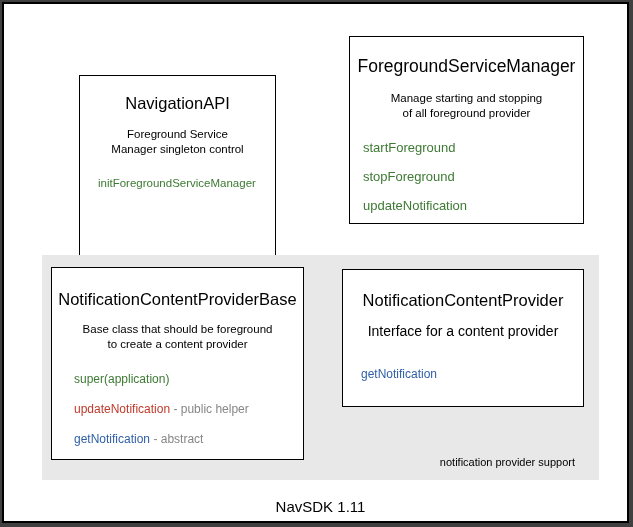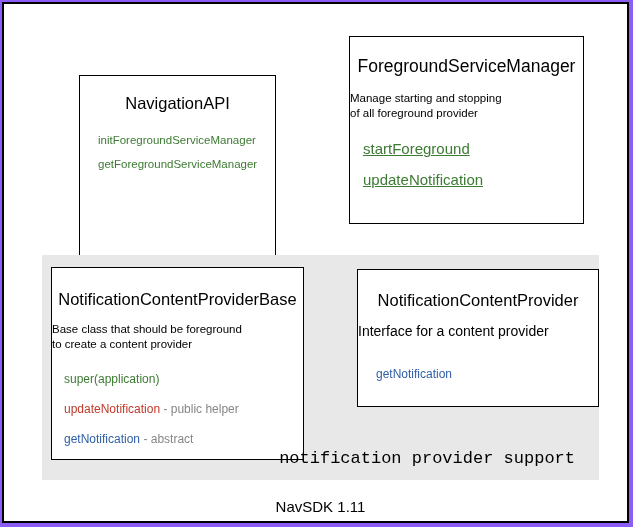--- a/index.html
+++ b/index.html
@@ -7,21 +7,21 @@
     padding: 0;
     background: #ffffff;
   }
   body {
     font-family: "Liberation Sans", sans-serif;
   }
   #canvas {
     position: relative;
     width: 633px;
     height: 527px;
-    background: #8b5cf6;
+    background: #404040;
     overflow: hidden;
   }
   .outer-frame {
     position: absolute;
     left: 2px;
     top: 2px;
     width: 627px;
     height: 521px;
     border: 2px solid #000000;
     box-sizing: border-box;
@@ -32,24 +32,23 @@
     left: 38px;
     top: 251px;
     width: 557px;
     height: 225px;
     background: #e8e8e8;
   }
   .panel-label {
     position: absolute;
     right: 24px;
     bottom: 12px;
-    font-size: 17px;
+    font-size: 11px;
     color: #000000;
     white-space: nowrap;
-    font-family: Liberation Mono, monospace;
   }
   .class-box {
     position: absolute;
     background: #ffffff;
     border: 1.6px solid #000000;
     box-sizing: border-box;
   }
   .box-navigationapi {
     left: 75px;
     top: 71px;
@@ -74,20 +73,21 @@
     width: 242px;
     height: 138px;
   }
   .box-title {
     text-align: center;
     color: #000000;
     white-space: nowrap;
     font-weight: 400;
   }
   .box-desc {
+    text-align: center;
     color: #000000;
     line-height: 1.28;
   }
   .member {
     color: #3d7a33;
     white-space: nowrap;
   }
   .member.green  { color: #3d7a33; }
   .member.blue   { color: #2f5fa8; }
   .member.red    { color: #c0392b; }
@@ -119,37 +119,36 @@
   }
   .box-foregroundservicemanager .box-desc {
     margin-top: 14px;
     font-size: 11.5px;
   }
   .box-foregroundservicemanager .members {
     margin-top: 20px;
     padding-left: 13px;
   }
   .box-foregroundservicemanager .member {
-    font-size: 15px;
+    font-size: 13px;
     margin-bottom: 14px;
-    text-decoration: underline;
   }
 
   
   .box-ncpbase .box-title {
     margin-top: 22px;
     font-size: 16.5px;
   }
   .box-ncpbase .box-desc {
     margin-top: 13px;
     font-size: 11.5px;
   }
   .box-ncpbase .members {
     margin-top: 21px;
-    padding-left: 12px;
+    padding-left: 22px;
   }
   .box-ncpbase .member {
     font-size: 12px;
     margin-bottom: 16px;
   }
 
   
   .box-ncp .box-title {
     margin-top: 21px;
     font-size: 16.5px;
@@ -186,33 +185,37 @@
       <div class="box-title">ForegroundServiceManager</div>
       <div class="box-desc">
         <div>Manage starting and stopping</div>
         <div>of all foreground provider</div>
       </div>
       <div class="members">
         <div class="member green">
           <span>startForeground</span><span class="note"></span>
         </div>
         <div class="member green">
+          <span>stopForeground</span><span class="note"></span>
+        </div>
+        <div class="member green">
           <span>updateNotification</span><span class="note"></span>
         </div>
       </div>
     </div>
 
     <div class="class-box box-navigationapi">
       <div class="box-title">NavigationAPI</div>
+      <div class="box-desc">
+        <div>Foreground Service</div>
+        <div>Manager singleton control</div>
+      </div>
       <div class="members">
         <div class="member green">
           <span>initForegroundServiceManager</span><span class="note"></span>
-        </div>
-        <div class="member green">
-          <span>getForegroundServiceManager</span><span class="note"></span>
         </div>
       </div>
     </div>
 
     <div class="gray-panel">
 
       <div class="class-box box-ncpbase" style="left:9px; top:12px;">
         <div class="box-title">NotificationContentProviderBase</div>
         <div class="box-desc">
           <div>Base class that should be foreground</div>
@@ -224,21 +227,21 @@
           </div>
           <div class="member red">
             <span>updateNotification</span><span class="note"> - public helper</span>
           </div>
           <div class="member blue">
             <span>getNotification</span><span class="note"> - abstract</span>
           </div>
         </div>
       </div>
 
-      <div class="class-box box-ncp" style="left:315px; top:14px;">
+      <div class="class-box box-ncp" style="left:300px; top:14px;">
         <div class="box-title">NotificationContentProvider</div>
         <div class="box-desc">
           <div>Interface for a content provider</div>
         </div>
         <div class="members">
           <div class="member blue">
             <span>getNotification</span><span class="note"></span>
           </div>
         </div>
       </div>

